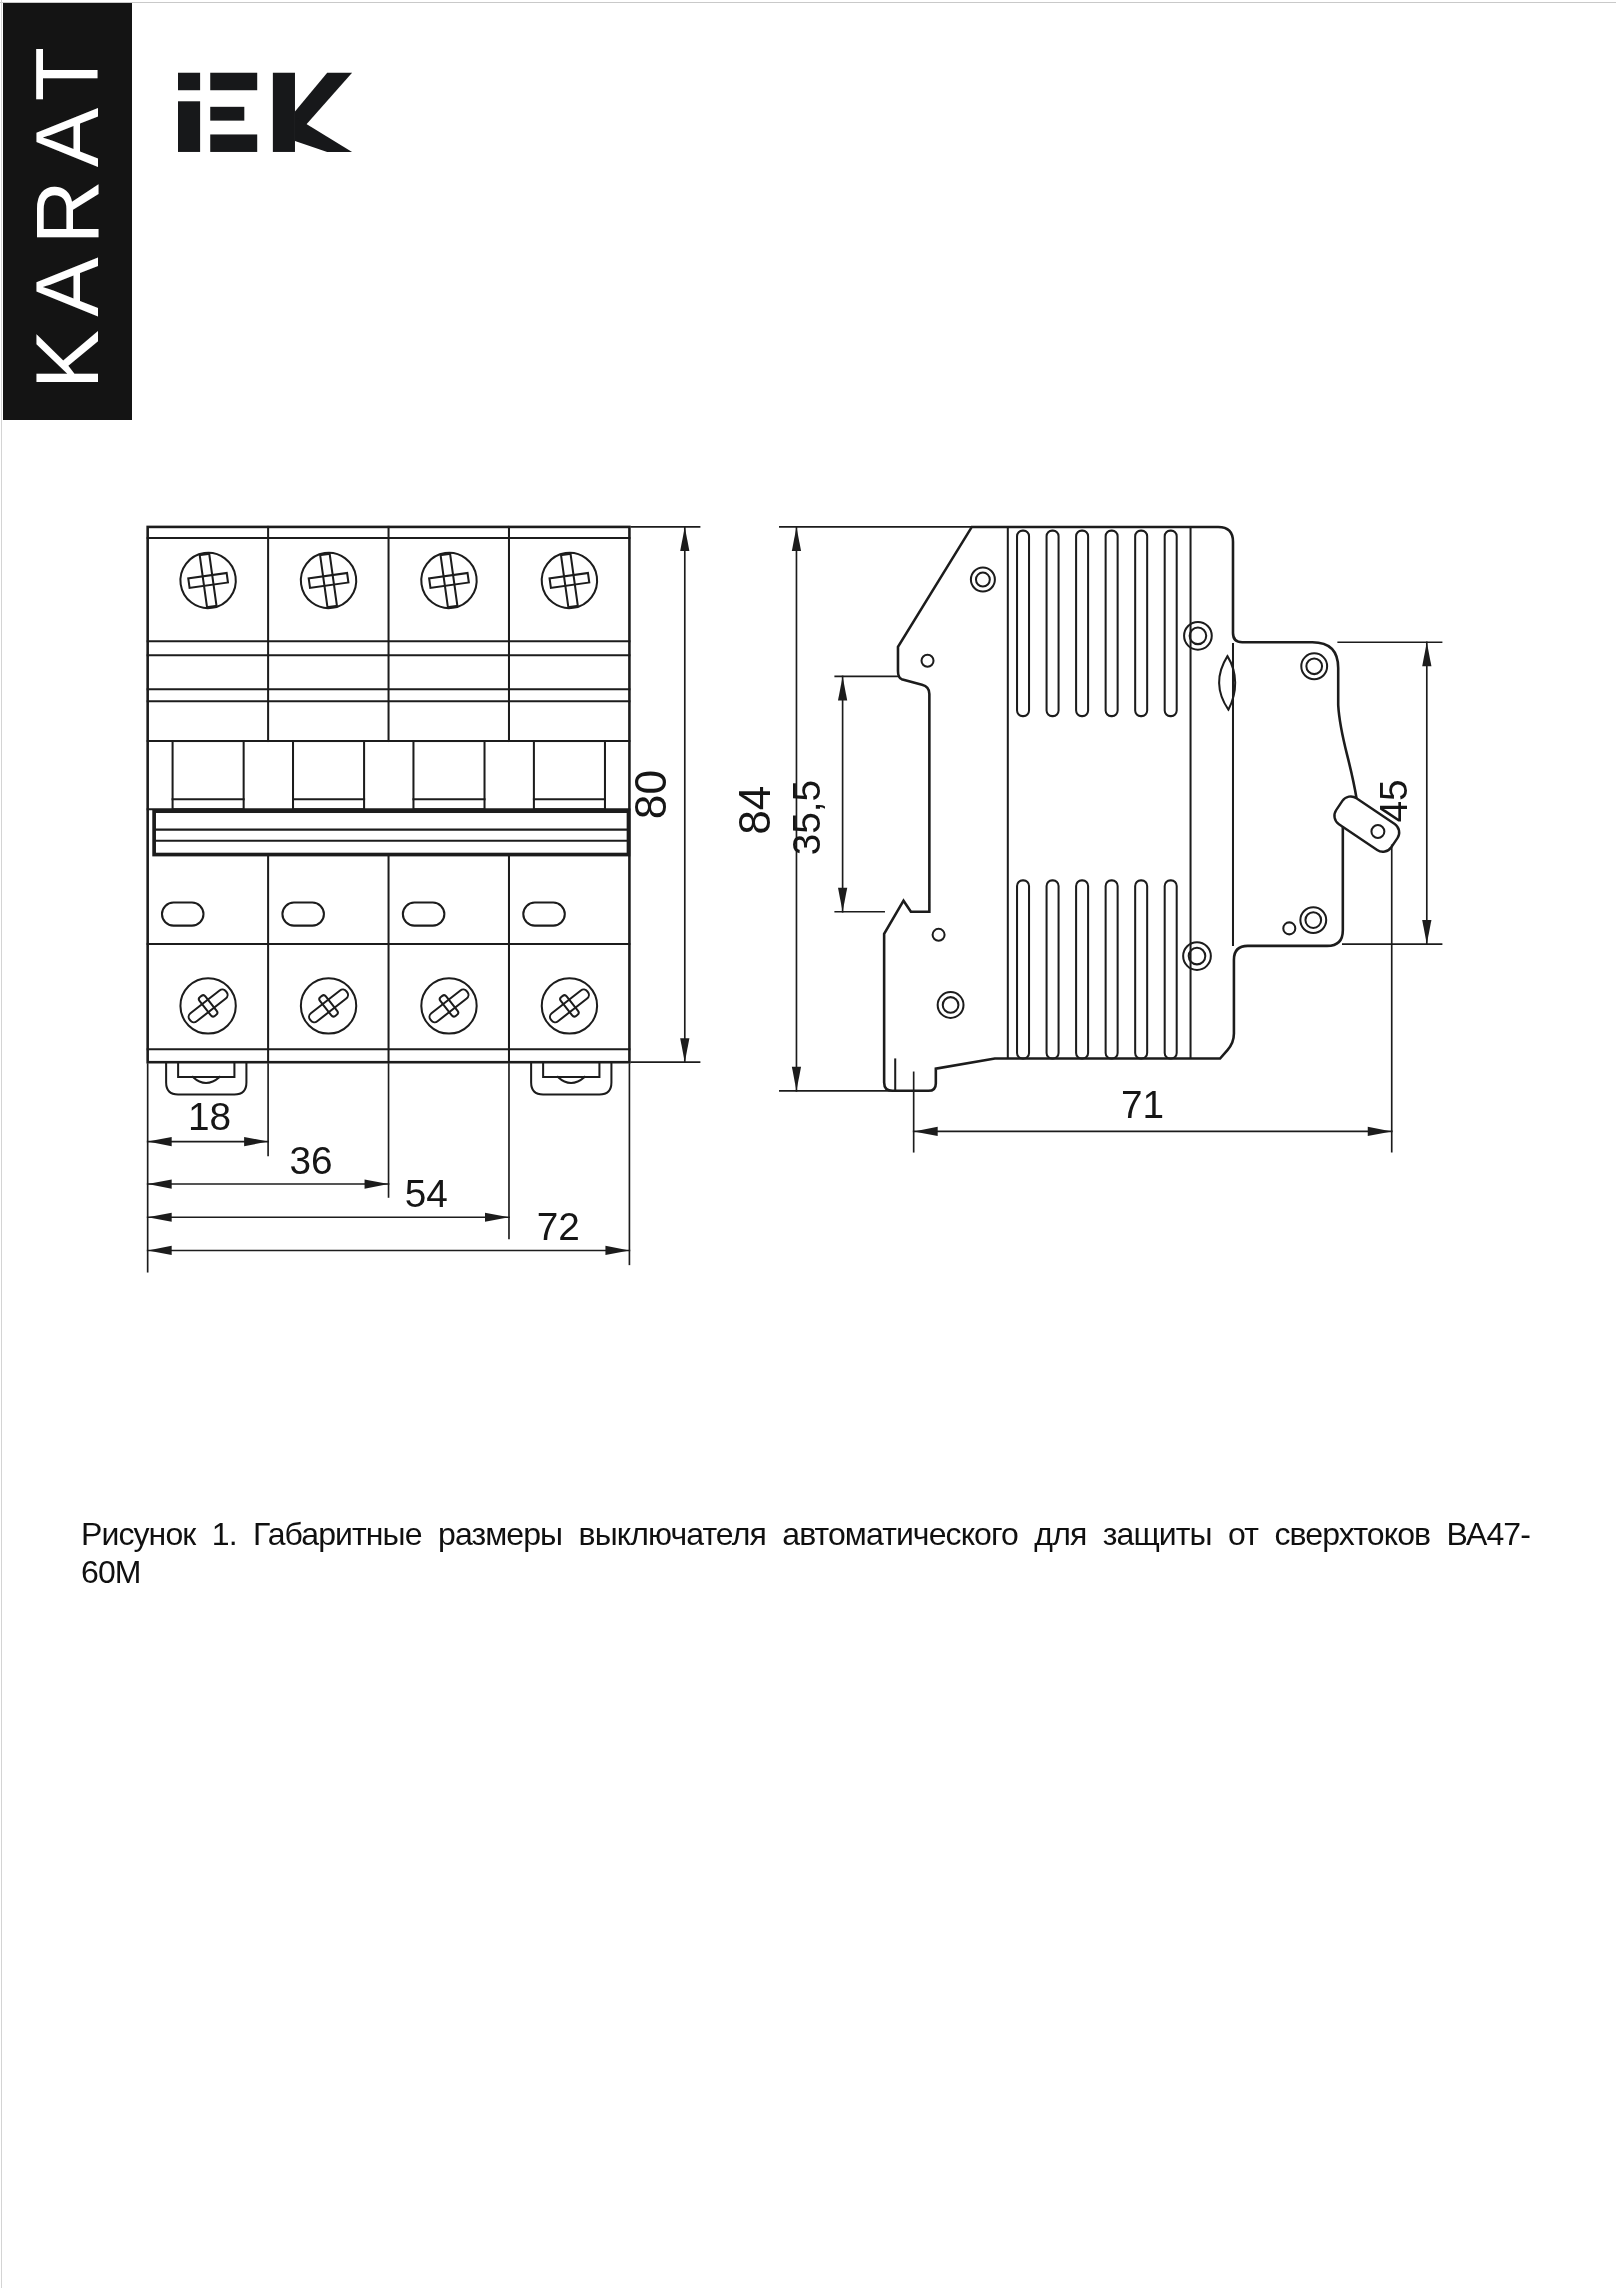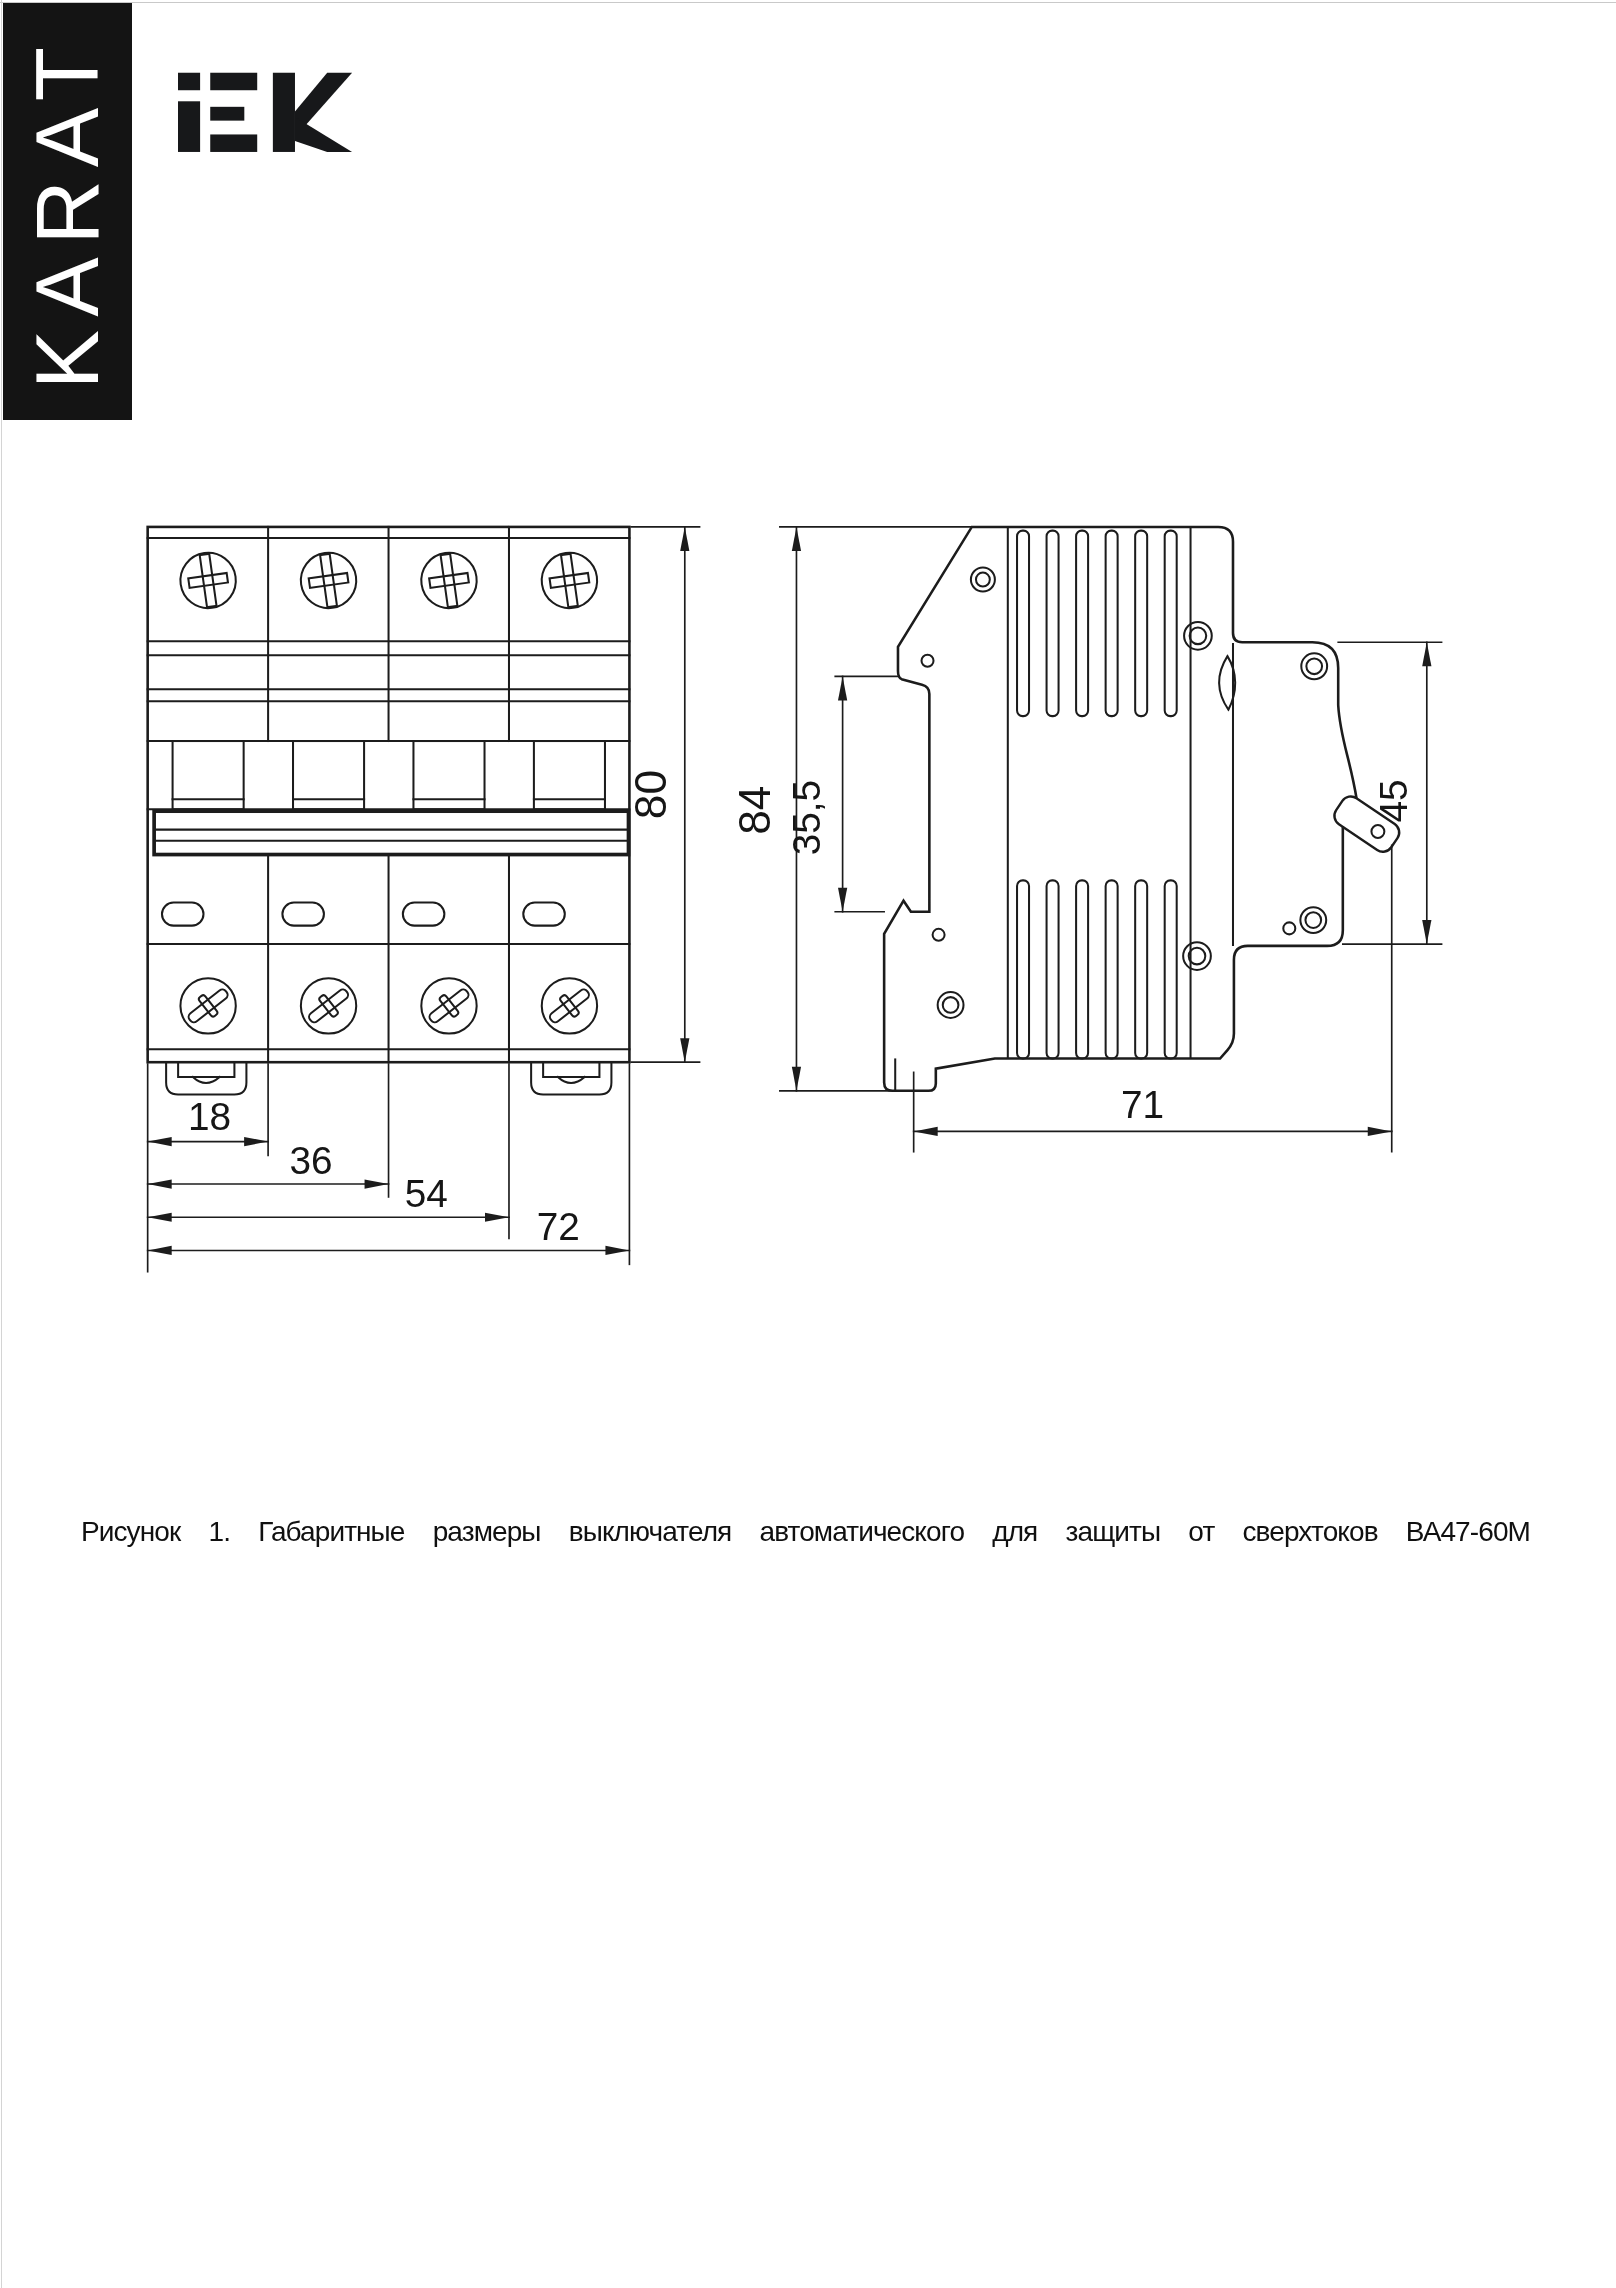--- a/index.html
+++ b/index.html
@@ -17,21 +17,21 @@
     writing-mode:vertical-rl;transform:rotate(180deg);
     color:#ffffff;font-size:89px;letter-spacing:13px;font-weight:400;line-height:1;
     font-family:"Liberation Sans", sans-serif;
   }
   .iek-logo{position:absolute;left:178px;top:69px;width:175px;height:83px;}
   .drawing{position:absolute;left:0;top:512px;width:1616px;height:794px;}
   .dim-text{font-family:"Liberation Sans", sans-serif;font-size:42px;fill:#161616;}
   .dim-text-lg{font-family:"Liberation Sans", sans-serif;font-size:48px;fill:#161616;}
   .caption{
     position:absolute;left:81px;top:1515px;width:1449px;
-    font-size:28px;letter-spacing:-0.9px;word-spacing:3.7px;color:#101010;
+    font-size:32px;letter-spacing:-0.9px;word-spacing:3.7px;color:#101010;
     text-align:justify;text-align-last:justify;white-space:normal;line-height:1.2;
   }
 </style>
 </head>
 <body>
 
 <div class="page-edge-top"></div>
 <div class="page-edge-left"></div>
 
 <div class="brand-banner">

